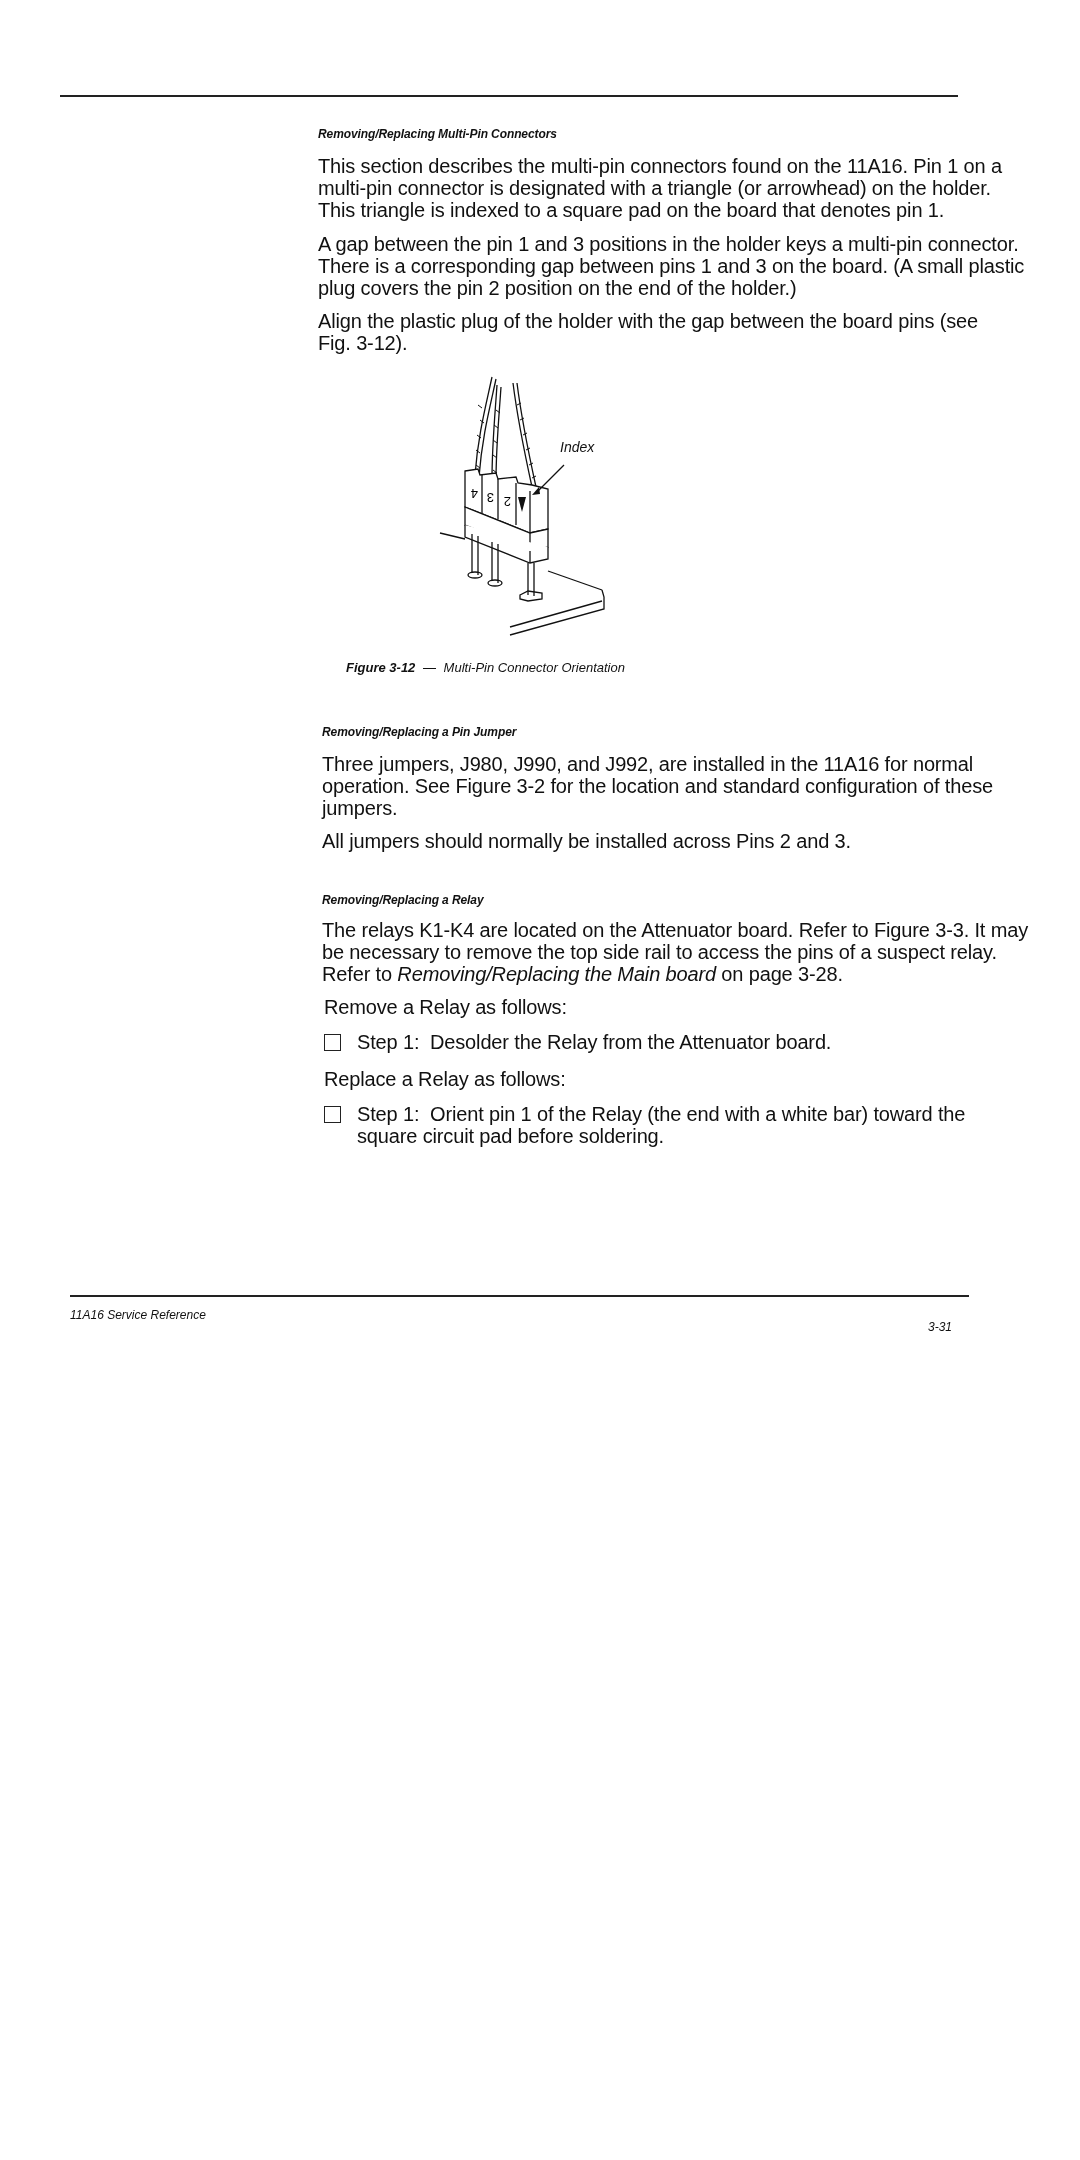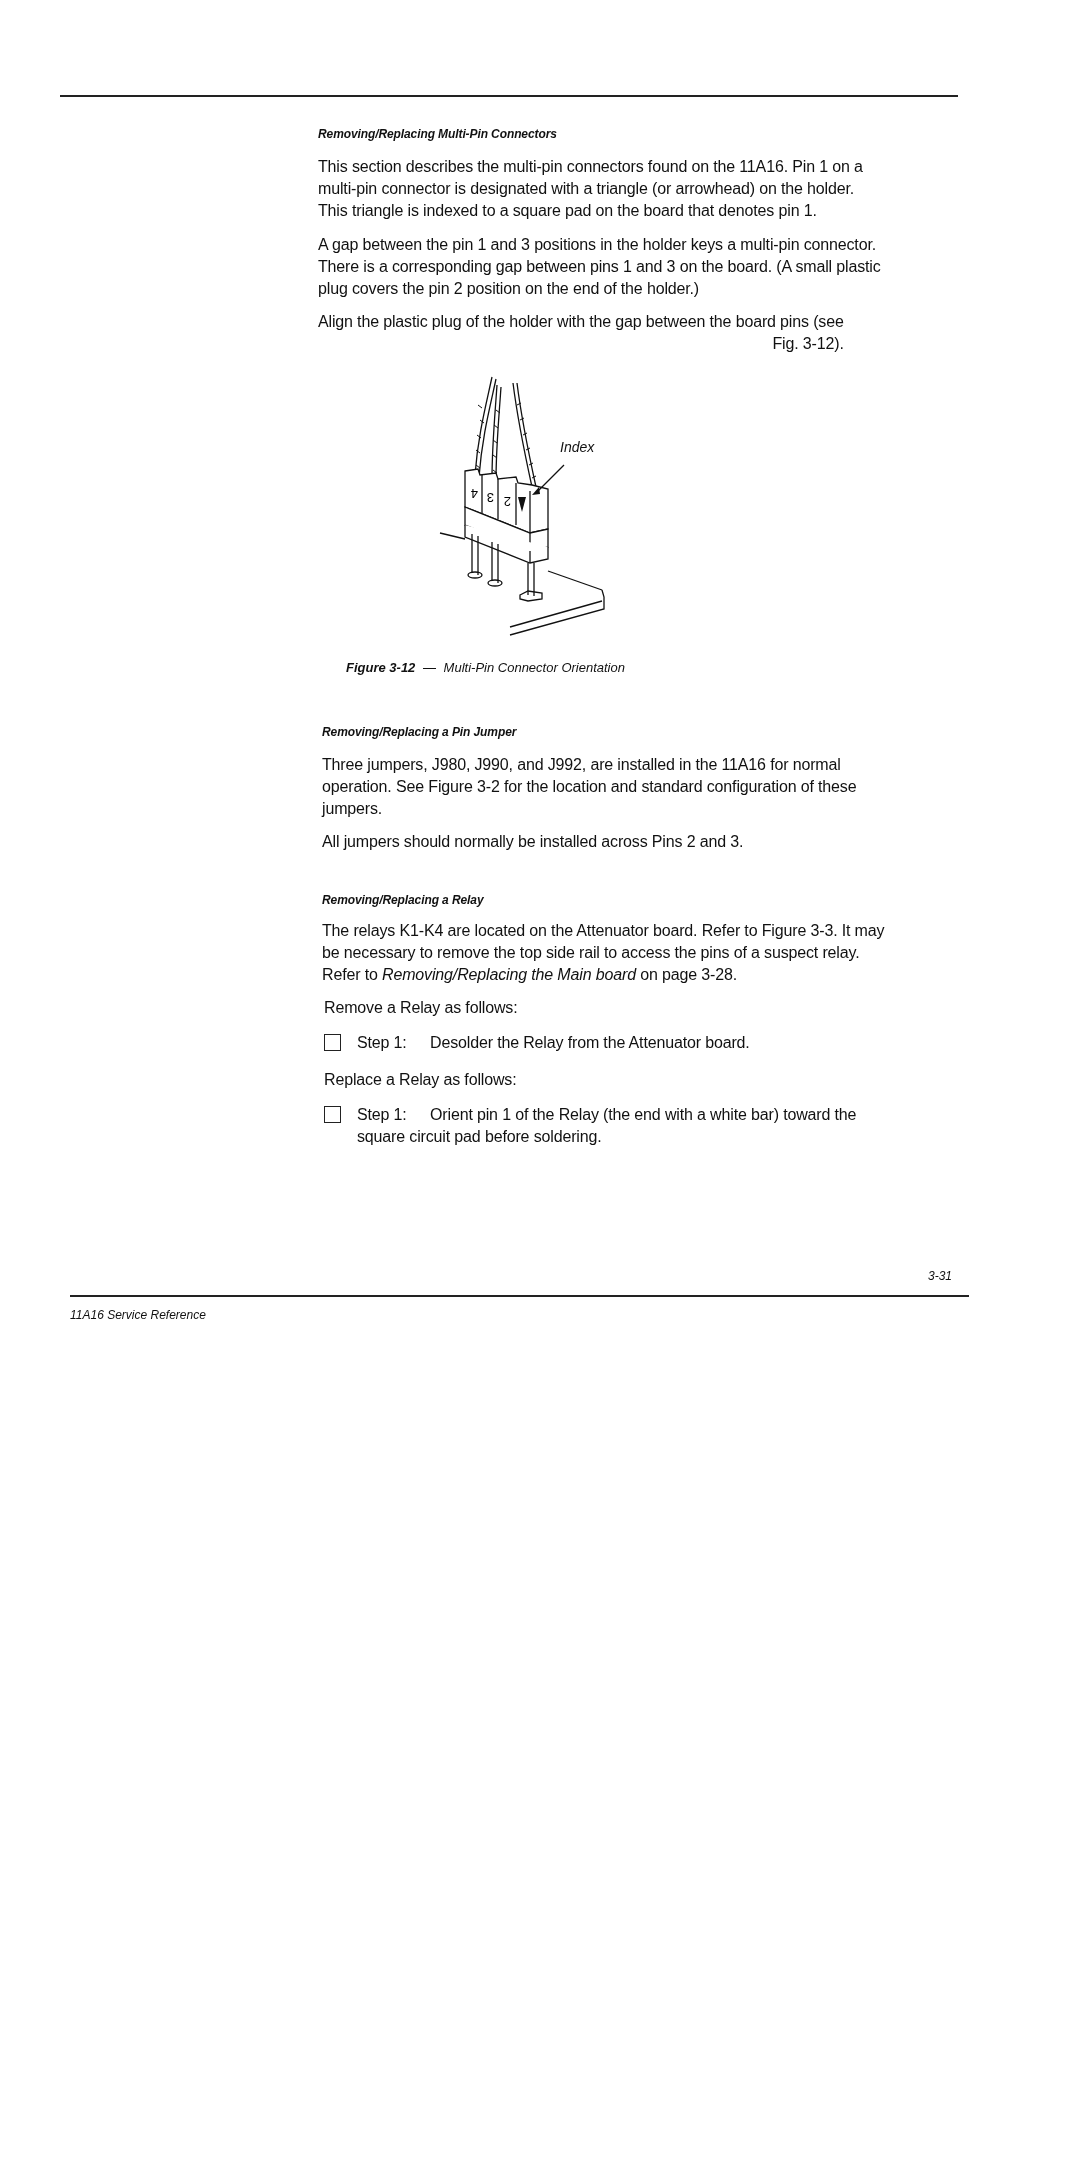--- a/index.html
+++ b/index.html
@@ -1,21 +1,21 @@
 <!DOCTYPE html>
 <html><head>
 <meta charset="utf-8">
 <style>
   html, body { margin: 0; padding: 0; background: #ffffff; }
   body { width: 1080px; height: 2160px; position: relative; overflow: hidden;
          font-family: "Liberation Sans", sans-serif; color: #111; }
   .rule { position: absolute; height: 1.5px; background: #222; }
   .abs { position: absolute; white-space: nowrap; }
   .h { font-weight: bold; font-size: 12px; letter-spacing: -0.1px; font-style: italic; }
-  .p { font-size: 16px; line-height: 21.8px; letter-spacing: -0.15px; }
+  .p { font-size: 20px; line-height: 21.8px; letter-spacing: -0.15px; }
   .line { display: block; height: 21.8px; }
   .cap { font-size: 13px; font-style: italic; }
   .cap b { font-style: italic; }
   .chk { position: absolute; width: 17px; height: 17px; border: 1.6px solid #222; box-sizing: border-box; }
   .ital { font-style: italic; }
   .footer { font-size: 12px; font-style: italic; }
 </style>
 </head>
 <body>
 
@@ -28,21 +28,21 @@
   <span class="line">multi-pin connector is designated with a triangle (or arrowhead) on the holder.</span>
   <span class="line">This triangle is indexed to a square pad on the board that denotes pin 1.</span>
 </div>
 
 <div class="abs p" style="left:318px; top:234px;">
   <span class="line">A gap between the pin 1 and 3 positions in the holder keys a multi-pin connector.</span>
   <span class="line">There is a corresponding gap between pins 1 and 3 on the board. (A small plastic</span>
   <span class="line">plug covers the pin 2 position on the end of the holder.)</span>
 </div>
 
-<div class="abs p" style="left:318px; top:311px;text-align:right;">
+<div class="abs p" style="left:318px; top:311px;">
   <span class="line">Align the plastic plug of the holder with the gap between the board pins (see</span>
   <span class="line">Fig. 3-12).</span>
 </div>
 
 <div class="abs" style="left:420px; top:375px; width:230px; height:270px;">
   <svg width="230" height="270" viewBox="0 0 230 270">
     <g fill="none" stroke="#111" stroke-width="1.3">
 
       <path d="M72 2 C66 30, 58 60, 55 100"></path>
       <path d="M76 4 C70 32, 62 62, 59 102"></path>
@@ -133,13 +133,13 @@
 <div class="chk" style="left:324px; top:1106px;"></div>
 <div class="abs p" style="left:357px; top:1104px;">
   <span class="line">
     <span style="display:inline-block; width:73px;">Step 1:</span><span>Orient pin 1 of the Relay (the end with a white bar) toward the</span>
   </span>
   <span class="line">square circuit pad before soldering.</span>
 </div>
 
 <div class="rule" style="left:70px; top:1295px; width:899px;"></div>
 <div class="abs footer" style="left:70px; top:1308px;">11A16 Service Reference</div>
-<div class="abs footer" style="left:928px; top:1269px;">3-31</div>
+<div class="abs footer" style="left:928px; top:1320px;">3-31</div>
 
 </body></html>

